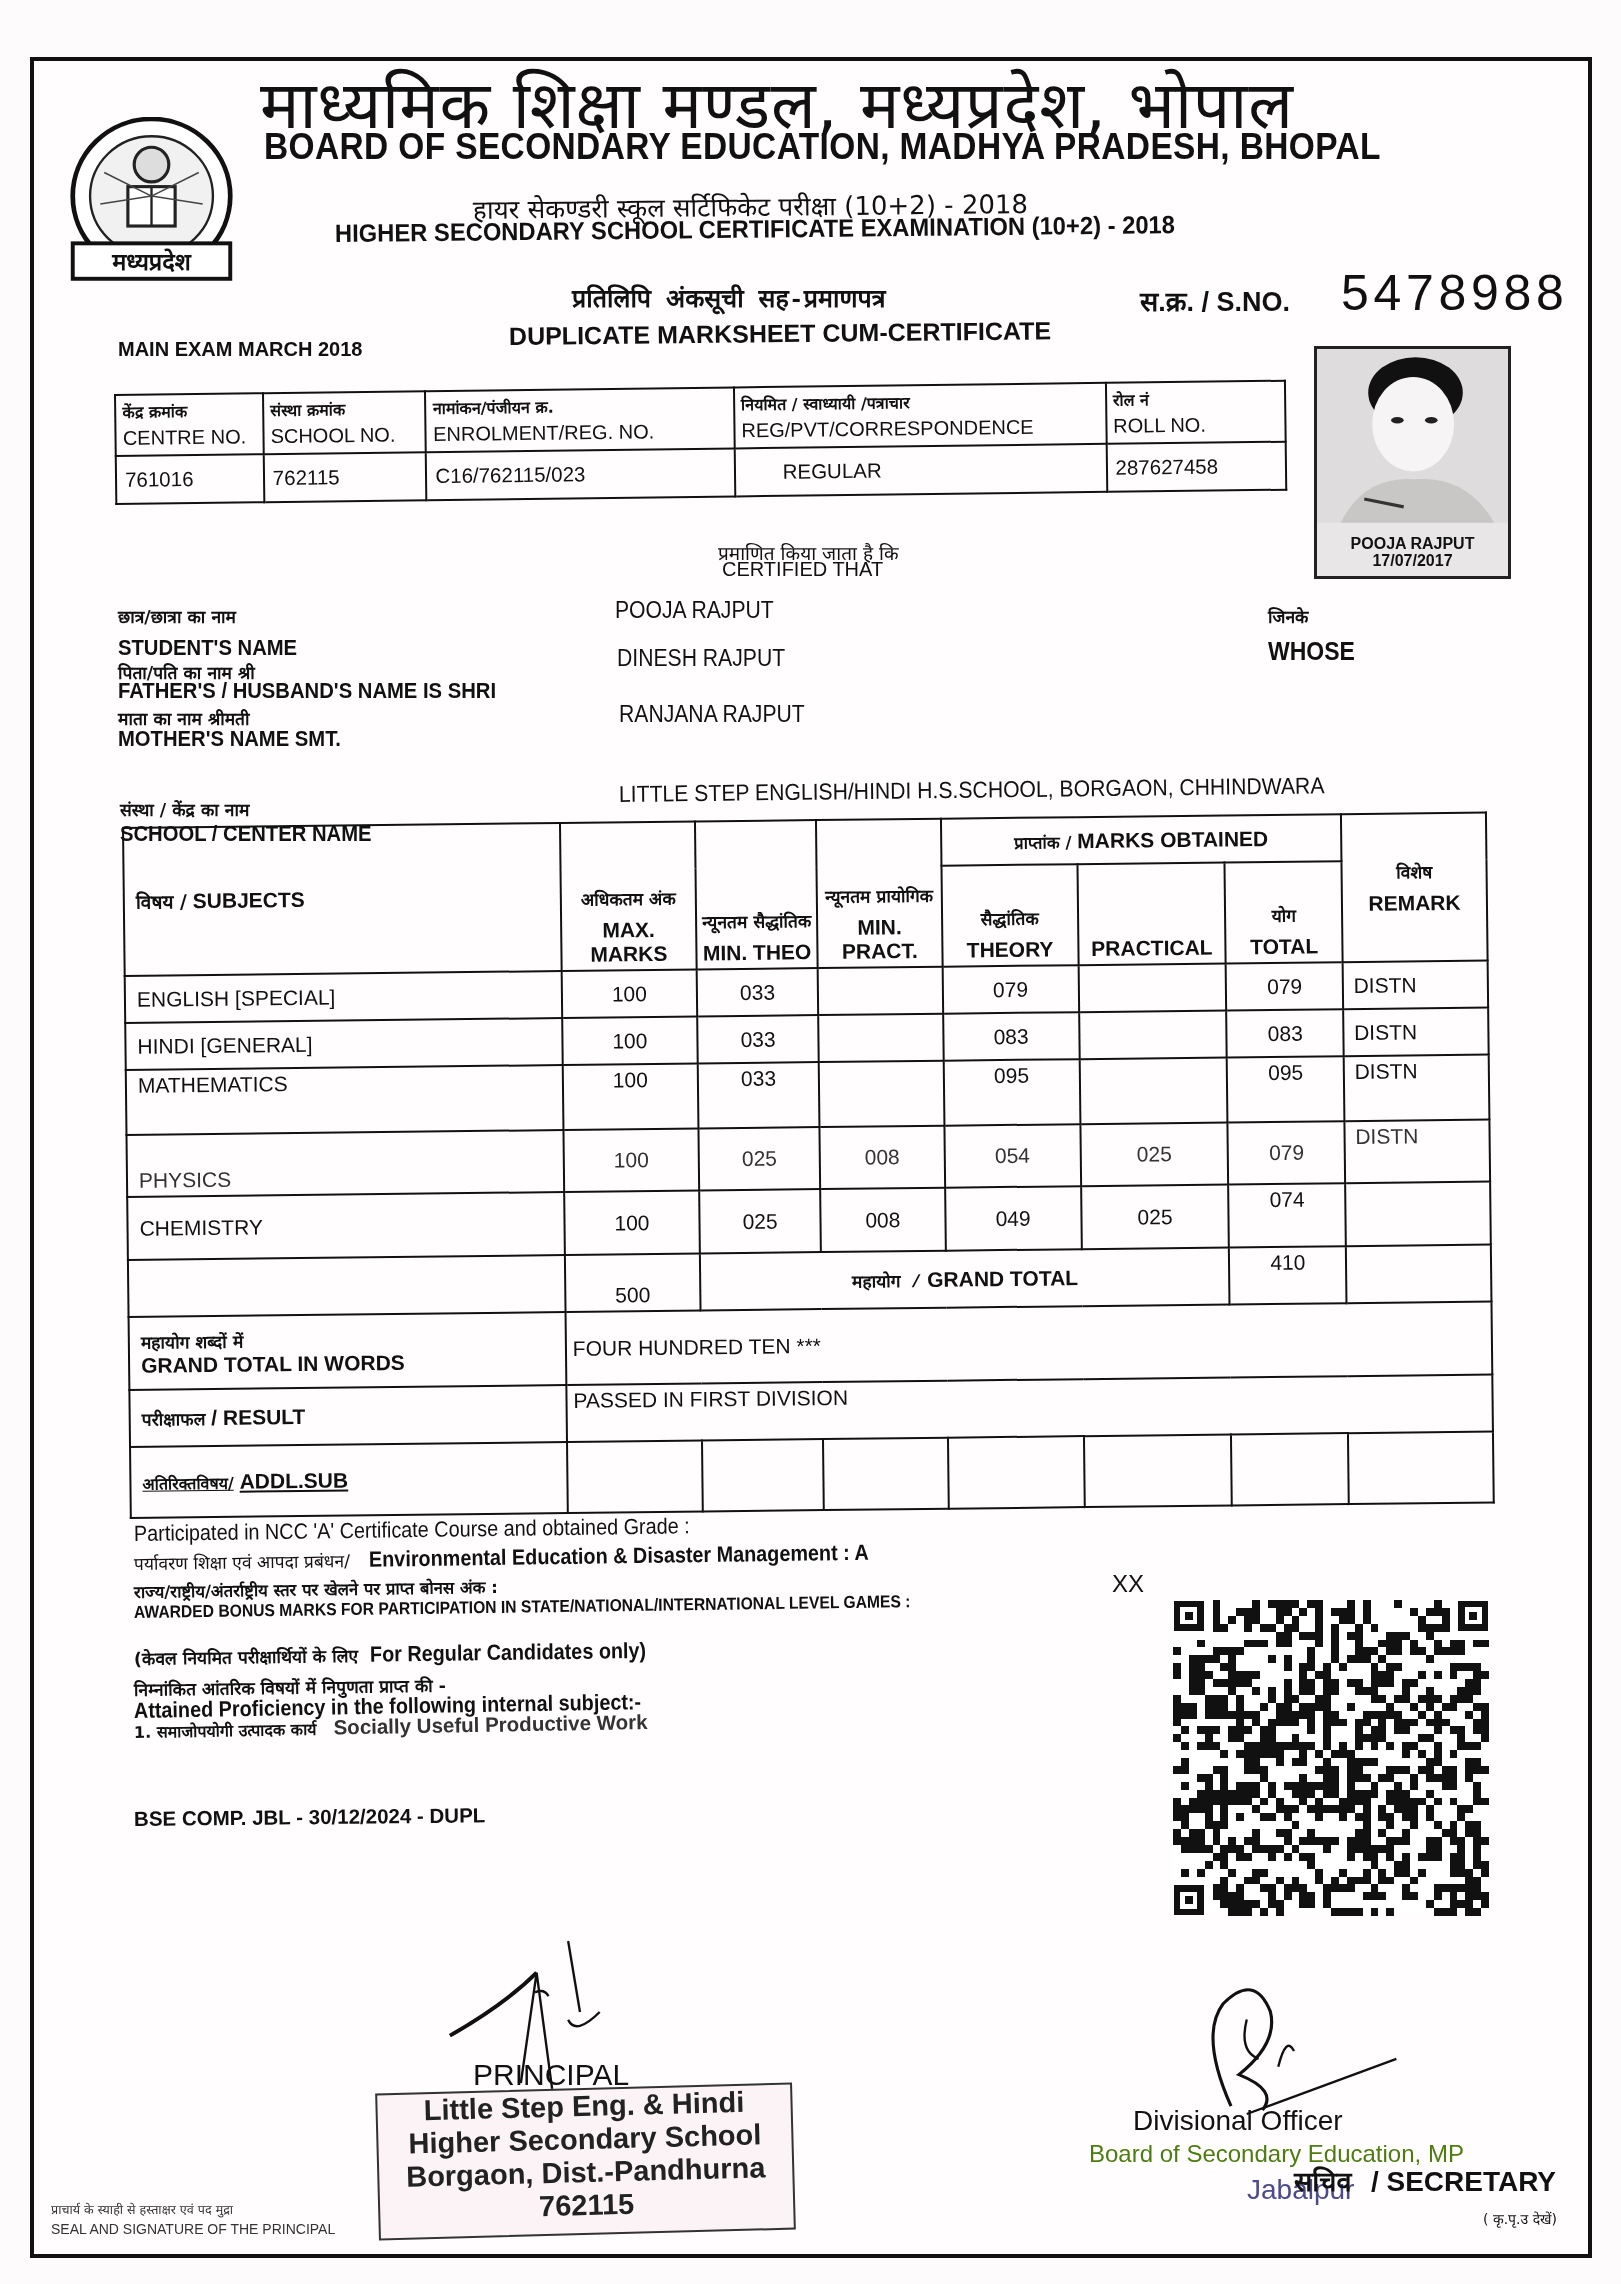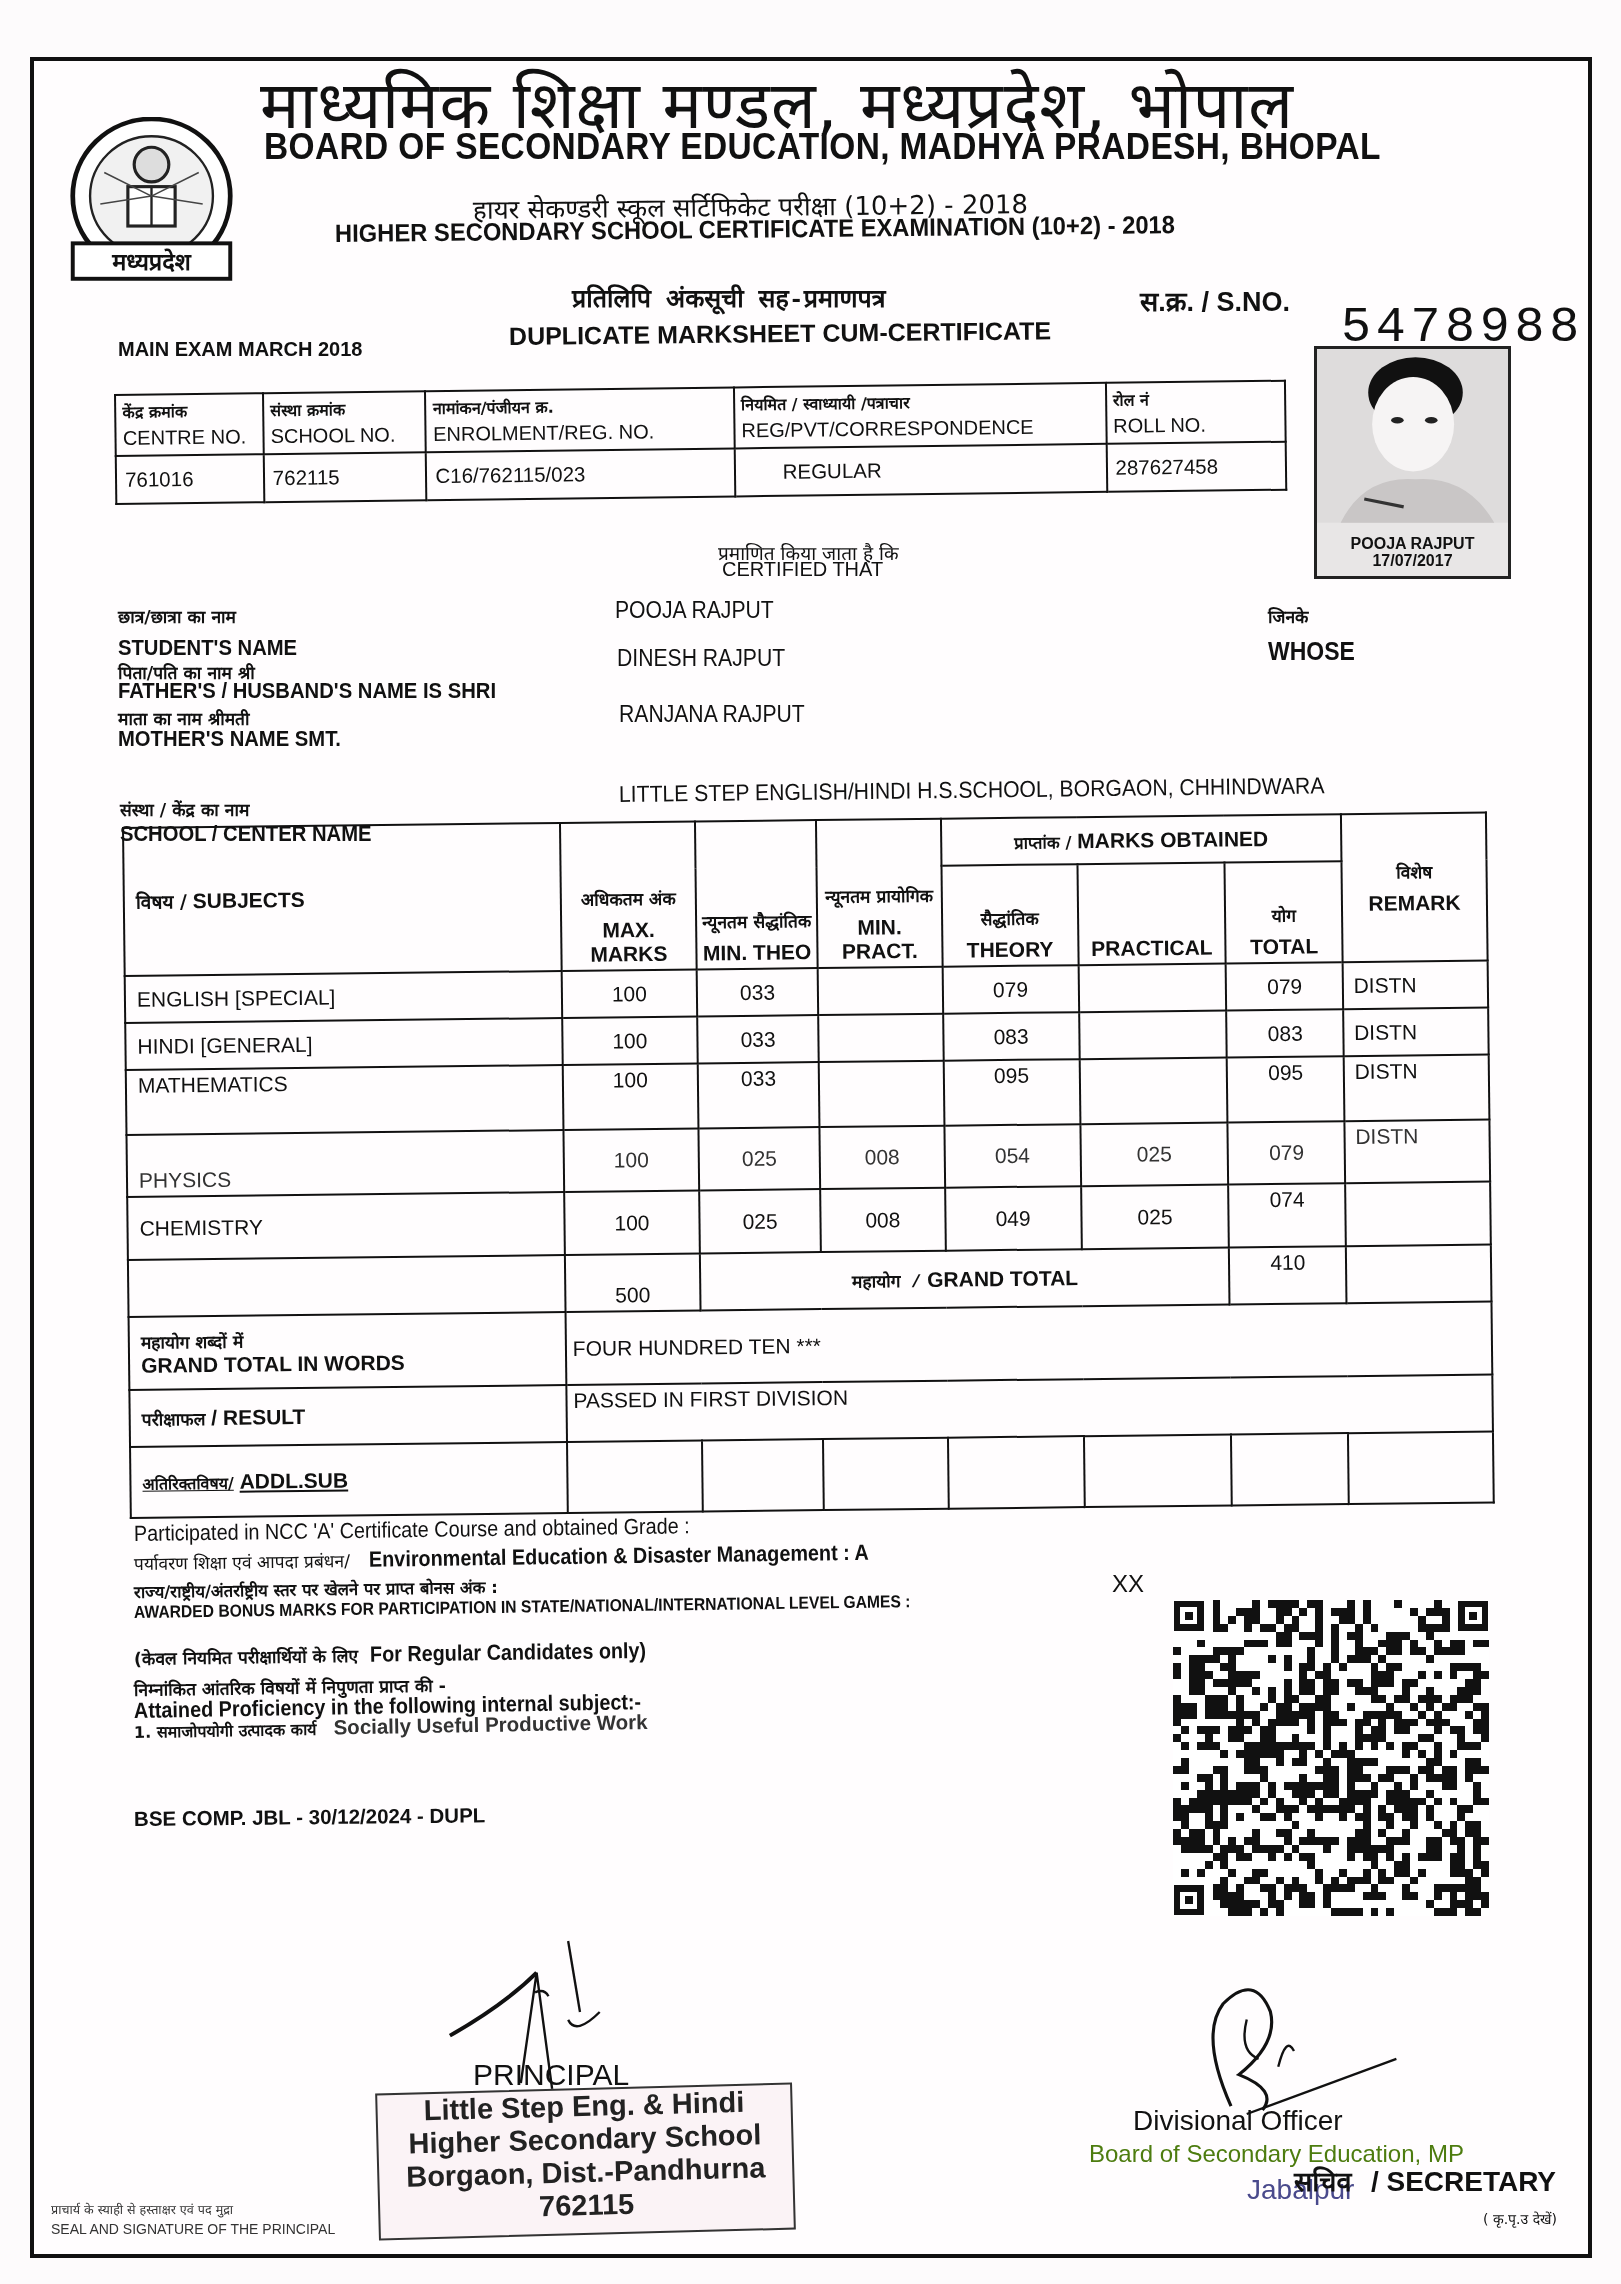--- a/index.html
+++ b/index.html
@@ -18,21 +18,21 @@
     position:absolute; left:57px; top:117px; width:189px; height:170px;
   }
   .hindi-title { left:260px; top:57px; font-size:66px; font-family:"DejaVu Sans", sans-serif; font-weight:normal; letter-spacing:0.8px; white-space:nowrap; }
   .eng-title { left:264px; top:126px; font-size:36px; font-weight:bold; letter-spacing:0.4px; white-space:nowrap; transform:scaleX(0.93); transform-origin:left; }
   .sub-hindi { left:473px; top:188px; font-size:26px; font-family:"DejaVu Sans", sans-serif; white-space:nowrap; transform:rotate(-0.6deg); }
   .sub-eng { left:335px; top:219px; font-size:25px; font-weight:bold; white-space:nowrap; transform:rotate(-0.6deg) scaleX(0.95); transform-origin:left; }
   .cert-hindi { left:572px; top:280px; font-size:25px; font-family:Liberation Mono, monospace; font-weight:bold; white-space:nowrap; }
   .cert-eng { left:509px; top:322px; font-size:25px; font-weight:bold; white-space:nowrap; transform:rotate(-0.6deg); transform-origin:left; }
   .main-exam { left:118px; top:338px; font-size:20px; font-weight:bold; white-space:nowrap; }
   .sno-label { left:1140px; top:282px; font-size:27px; font-weight:bold; white-space:nowrap; }
-  .sno-value { left:1341px; top:264px; font-size:50px; font-family:Liberation Mono, monospace; letter-spacing:4.7px; white-space:nowrap;margin-top:35px; }
+  .sno-value { left:1341px; top:264px; font-size:50px; font-family:Liberation Sans, sans-serif; letter-spacing:4.7px; white-space:nowrap; }
 
   
   .info-table {
     position:absolute; left:114px; top:394px; width:1172px;
     border-collapse:collapse; transform:rotate(-0.7deg); transform-origin:left top;
   }
   .info-table td { border:2.4px solid #111; padding:4.7px 6.3px; vertical-align:top; font-size:20px; white-space:nowrap; }
   .info-table .hi { font-size:16px; font-family:"DejaVu Sans", sans-serif; font-weight:bold; display:block; margin-bottom:4.7px; }
   .info-table .val td { font-size:20.5px; padding:11px 8px; vertical-align:middle; }
 

